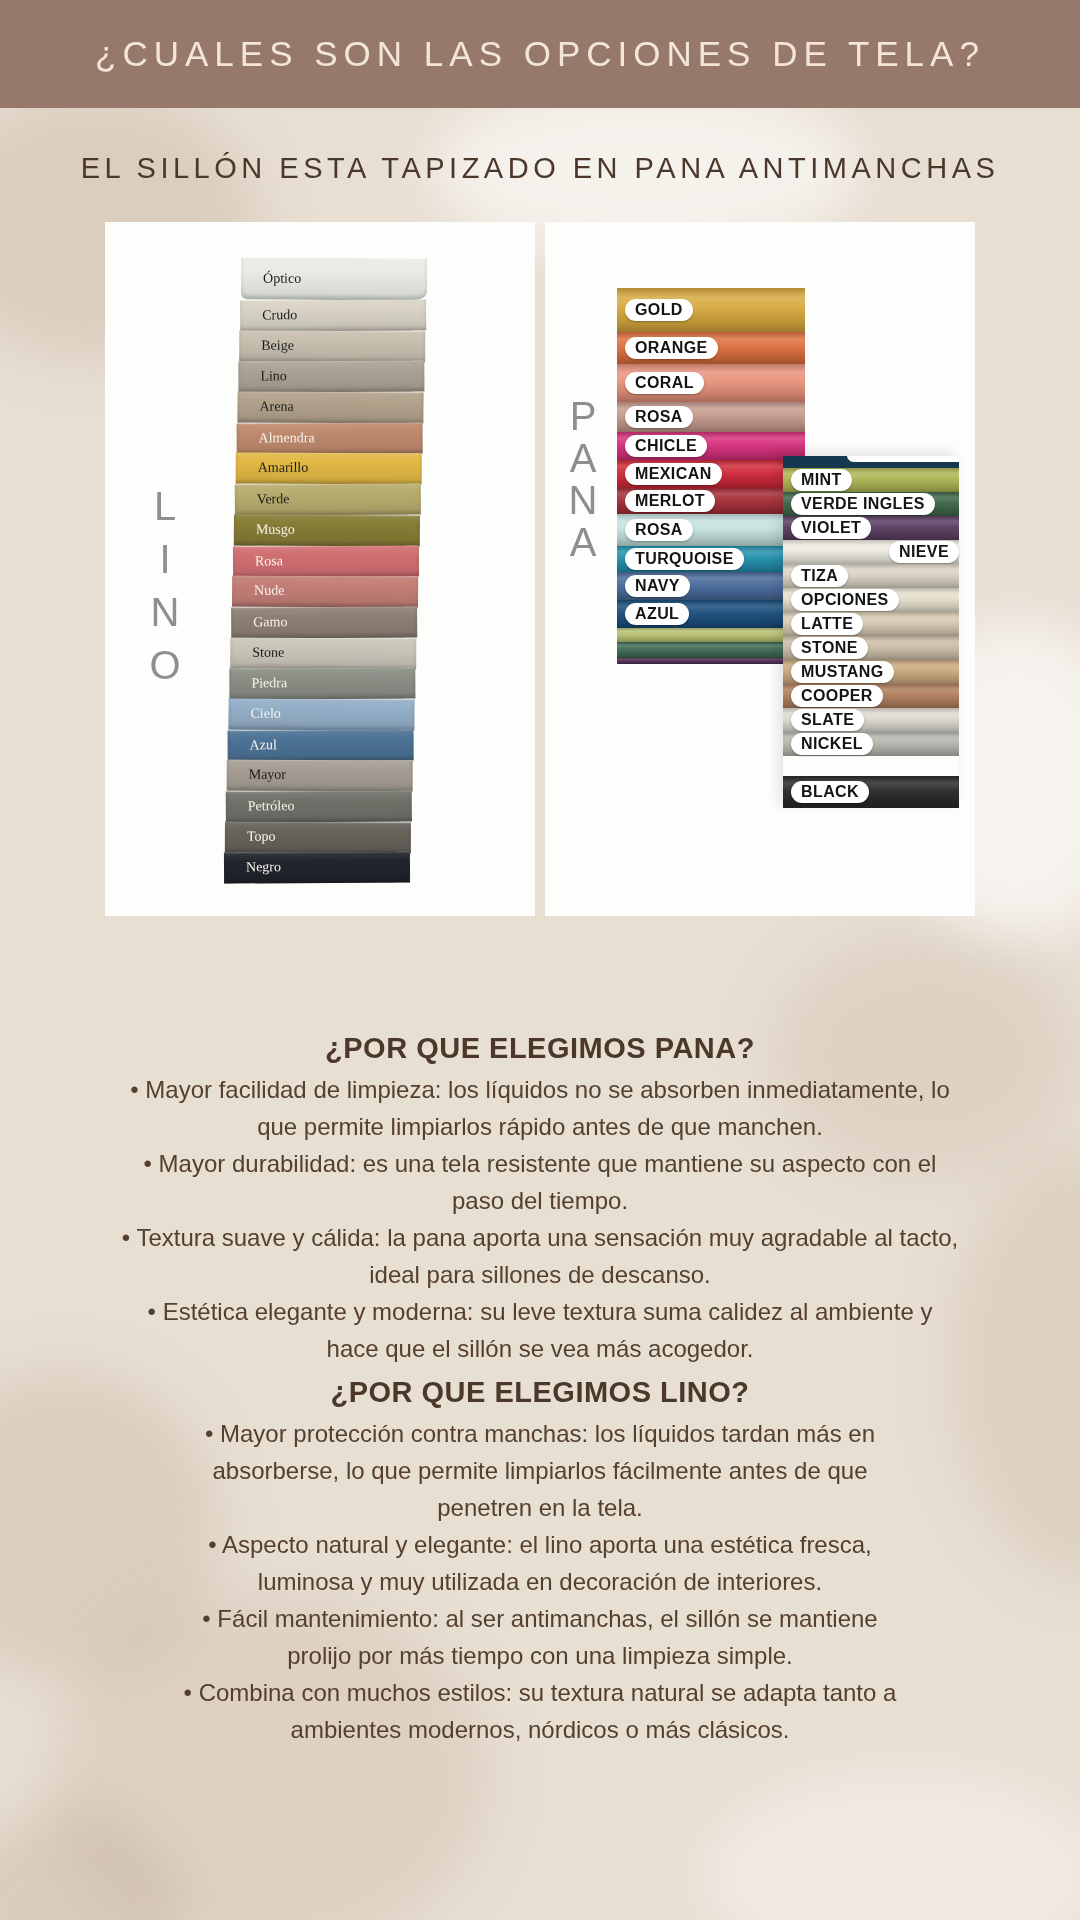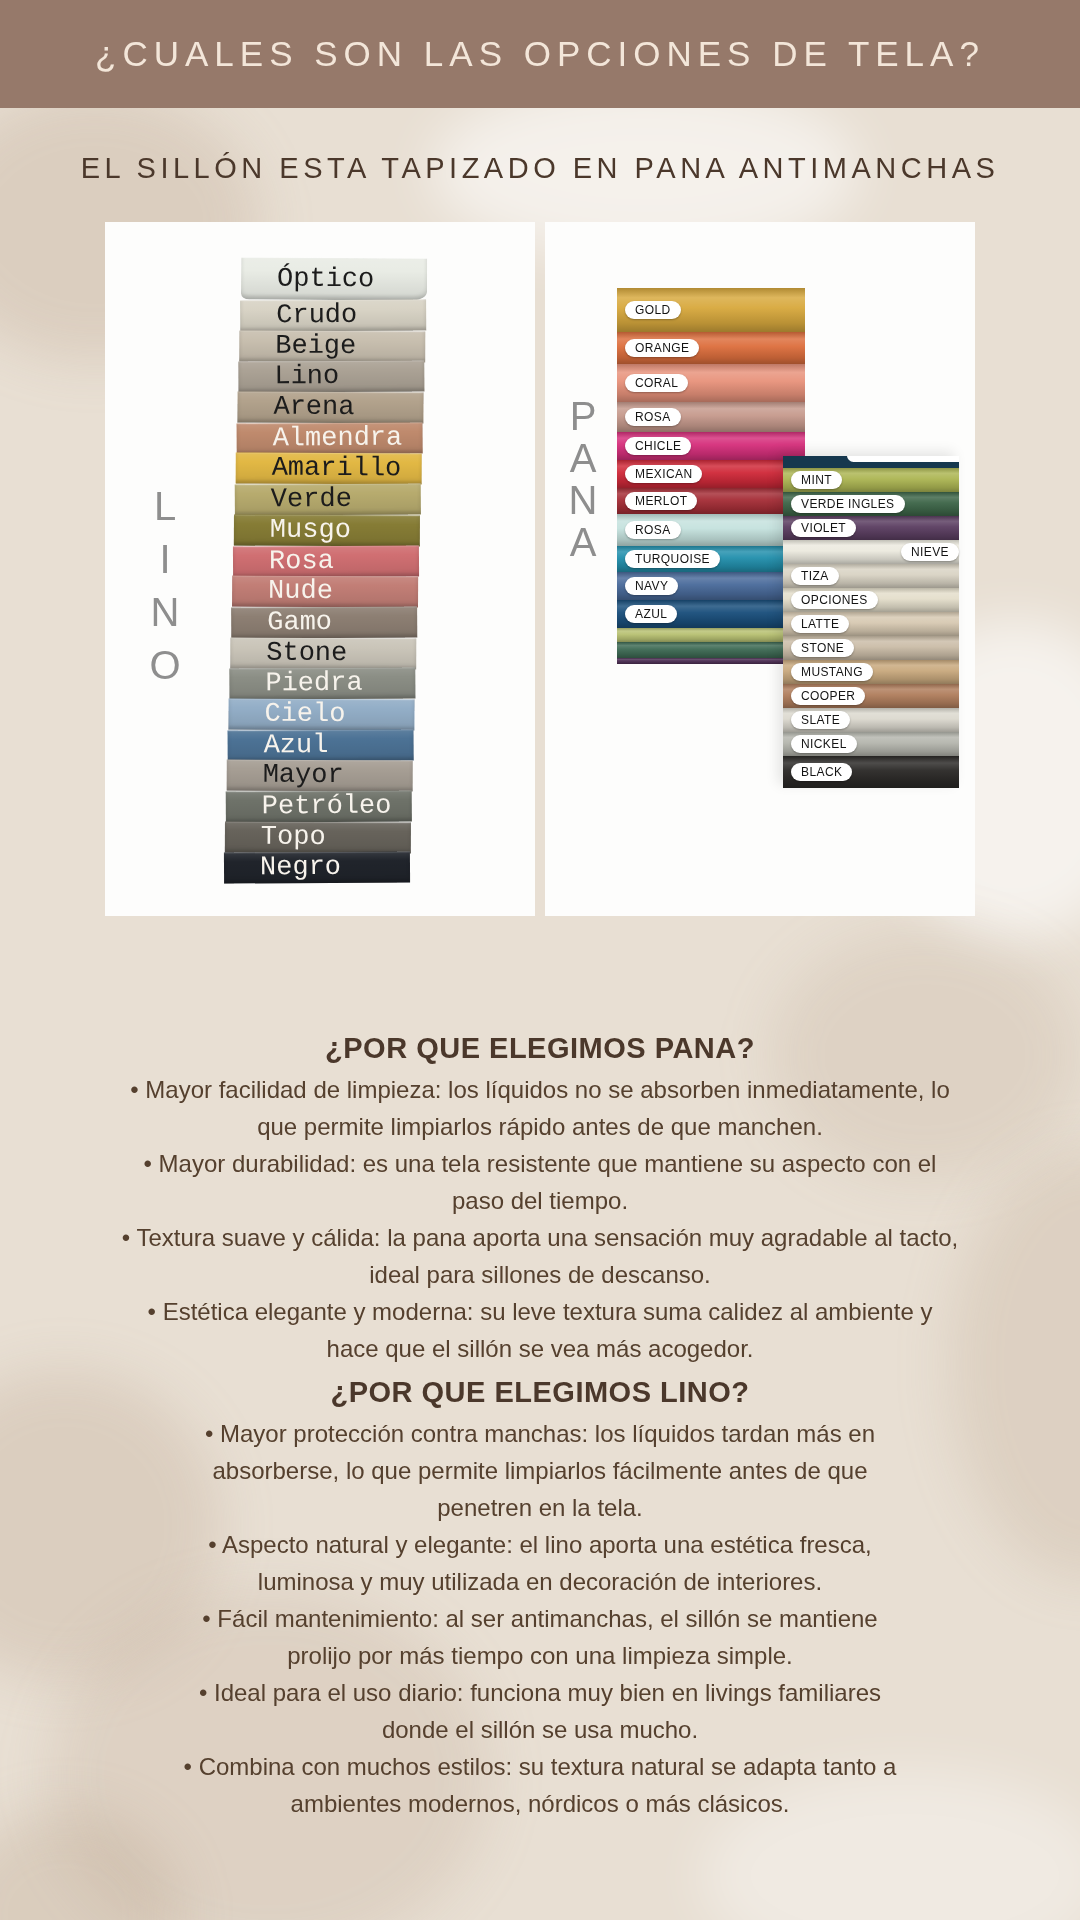--- a/index.html
+++ b/index.html
@@ -31,31 +31,31 @@
   .vertical-label{position:absolute;writing-mode:vertical-rl;text-orientation:upright;
                   color:var(--vertical-label-color,#8e8e8e);font-size:40px;font-weight:300;line-height:1;}
   .vertical-label.vl-lino{left:40px;top:262px;letter-spacing:9px;}
   .vertical-label.vl-pana{left:18px;top:172px;letter-spacing:-2px;}
 
   
   .lino-stack{position:absolute;left:128px;top:36px;width:186px;}
   .lino-swatch{position:relative;height:30.7px;display:flex;align-items:center;
                box-shadow:inset 0 -3px 4px rgba(0,0,0,.14), inset 0 1px 1px rgba(255,255,255,.18);}
   .lino-swatch.first{height:42px;border-radius:0 0 14px 8px / 0 0 9px 6px;}
-  .lino-label{font-family:Liberation Mono, monospace;font-size:27px;padding-left:36px;
+  .lino-label{font-family:Liberation Serif, serif;font-size:14px;padding-left:22px;
               white-space:nowrap;}
   .lino-label.dark{color:#1c1c1c;}
   .lino-label.light{color:#f7f3ec;}
 
   
   .pana-stack{position:absolute;}
   .pana-stack.left{left:72px;top:66px;width:188px;}
   .pana-stack.right{left:238px;top:234px;width:176px;box-shadow:-5px -4px 12px rgba(0,0,0,.10);}
   .pana-swatch{position:relative;display:flex;align-items:center;}
-  .pill{background:#fff;border-radius:14px;padding:2px 10px;font-size:12px;font-weight:400;
+  .pill{background:#fff;border-radius:14px;padding:2px 10px;font-size:16px;font-weight:700;
         letter-spacing:.4px;color:#141414;margin-left:8px;white-space:nowrap;
         box-shadow:0 1px 2px rgba(0,0,0,.28);}
   .top-edge{position:relative;overflow:hidden;}
   .cut-pill{position:absolute;top:-7px;left:64px;width:120px;height:13px;background:#fff;border-radius:7px;}
 
   
   .text-section{position:absolute;left:0;width:1080px;text-align:center;}
   .pana-section{top:1031px;}
   .lino-section{top:1375px;}
   .section-title{margin:0;font-size:29px;line-height:34px;font-weight:700;
@@ -224,39 +224,38 @@
         </div>
         <div class="pana-swatch" style="height: 24px; background: linear-gradient(rgba(0, 0, 0, 0.18), rgba(255, 255, 255, 0.16) 22%, rgba(255, 255, 255, 0.04) 45%, rgba(0, 0, 0, 0.14) 80%, rgba(0, 0, 0, 0.28)), rgb(176, 126, 93);">
           <span class="pill">COOPER</span>
         </div>
         <div class="pana-swatch" style="height: 24px; background: linear-gradient(rgba(0, 0, 0, 0.18), rgba(255, 255, 255, 0.16) 22%, rgba(255, 255, 255, 0.04) 45%, rgba(0, 0, 0, 0.14) 80%, rgba(0, 0, 0, 0.28)), rgb(220, 217, 207);">
           <span class="pill">SLATE</span>
         </div>
         <div class="pana-swatch" style="height: 24px; background: linear-gradient(rgba(0, 0, 0, 0.18), rgba(255, 255, 255, 0.16) 22%, rgba(255, 255, 255, 0.04) 45%, rgba(0, 0, 0, 0.14) 80%, rgba(0, 0, 0, 0.28)), rgb(181, 182, 174);">
           <span class="pill">NICKEL</span>
         </div>
-        <div class="pana-swatch" style="height: 32px; background: linear-gradient(rgba(0, 0, 0, 0.18), rgba(255, 255, 255, 0.16) 22%, rgba(255, 255, 255, 0.04) 45%, rgba(0, 0, 0, 0.14) 80%, rgba(0, 0, 0, 0.28)), rgb(44, 42, 40);">
+        <div class="pana-swatch" style="height: 32px; background: linear-gradient(rgba(0, 0, 0, 0.18), rgba(255, 255, 255, 0.16) 22%, rgba(255, 255, 255, 0.04) 45%, rgba(0, 0, 0, 0.14) 80%, rgba(0, 0, 0, 0.28)), rgb(44, 42, 40); margin-top: 20px;">
           <span class="pill">BLACK</span>
         </div>
       </div>
   </section>
 
   <section class="text-section pana-section">
     <h2 class="section-title">¿POR QUE ELEGIMOS PANA?</h2>
     <div class="bullets"><p class="bullet">• Mayor facilidad de limpieza: los líquidos no se absorben inmediatamente, lo
 que permite limpiarlos rápido antes de que manchen.</p><p class="bullet">• Mayor durabilidad: es una tela resistente que mantiene su aspecto con el
 paso del tiempo.</p><p class="bullet">• Textura suave y cálida: la pana aporta una sensación muy agradable al tacto,
 ideal para sillones de descanso.</p><p class="bullet">• Estética elegante y moderna: su leve textura suma calidez al ambiente y
 hace que el sillón se vea más acogedor.</p></div>
   </section>
 
   <section class="text-section lino-section">
     <h2 class="section-title">¿POR QUE ELEGIMOS LINO?</h2>
     <div class="bullets"><p class="bullet">• Mayor protección contra manchas: los líquidos tardan más en
 absorberse, lo que permite limpiarlos fácilmente antes de que
 penetren en la tela.</p><p class="bullet">• Aspecto natural y elegante: el lino aporta una estética fresca,
 luminosa y muy utilizada en decoración de interiores.</p><p class="bullet">• Fácil mantenimiento: al ser antimanchas, el sillón se mantiene
-prolijo por más tiempo con una limpieza simple.</p><p class="bullet">• Ideal para el uso diario: funciona muy bien en livings familiares
-donde el sillón se usa mucho.</p><p class="bullet">• Combina con muchos estilos: su textura natural se adapta tanto a
+prolijo por más tiempo con una limpieza simple.</p><p class="bullet">• Combina con muchos estilos: su textura natural se adapta tanto a
 ambientes modernos, nórdicos o más clásicos.</p></div>
   </section>
 
 </div>
 
 </body></html>

